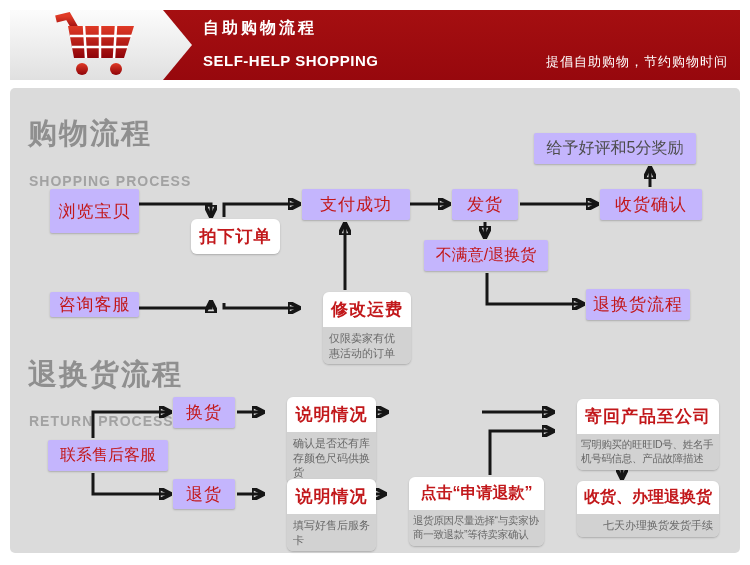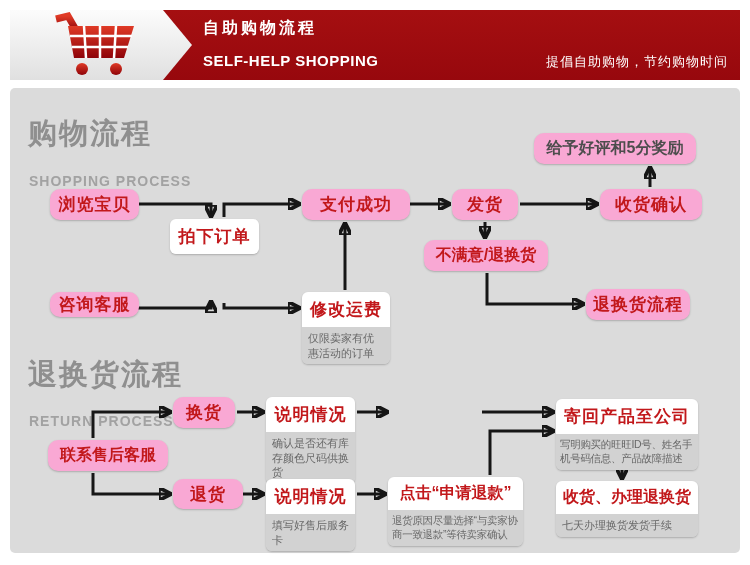--- a/index.html
+++ b/index.html
@@ -20,28 +20,28 @@
   
   .panel { position:absolute; left:10px; top:88px; width:730px; height:465px;
            background:#dbdbdb; border-radius:5px; }
 
   .sec-cn { position:absolute; color:#8f8f8f; font-size:29px; font-weight:bold;
             letter-spacing:2px; }
   .sec-en { position:absolute; color:#a2a2a2; font-size:14px; font-weight:bold;
             letter-spacing:1px;margin-top:23px; }
 
   
-  .box { position:absolute; background:#f9a8d4; border-radius:10px; display:flex;
-         align-items:center; justify-content:center; color:#c2181b; font-weight:bold;
+  .box { position:absolute; background:#c4b5fd; border-radius:2px; display:flex;
+         align-items:center; justify-content:center; color:#c2181b; font-weight:normal;
          font-size:17px; letter-spacing:1px; box-shadow:0 1px 2px rgba(0,0,0,.22); }
   .box.sm { font-size:16px; letter-spacing:0; }
   .box.gray { color:#4d4d4d; }
 
   .card { position:absolute; border-radius:6px; overflow:hidden;
-          box-shadow:0 1px 2px rgba(0,0,0,.22); }
+          box-shadow:0 1px 2px rgba(0,0,0,.22);margin-left:21px; }
   .card-head { background:#fff; color:#c2181b; font-weight:bold; font-size:17px;
                text-align:center; padding:6px 2px; letter-spacing:1px; }
   .card-head.sm { font-size:16px; letter-spacing:0; }
   .card-note { background:#d2d2d2; color:#686868; font-size:11px; line-height:1.32;
                padding:4px 6px; }
   .card-note.xs { font-size:10.5px; padding:4px 4px; letter-spacing:-0.3px; }
 
   .arrows { position:absolute; left:0; top:0; pointer-events:none; }
   .arrows path { stroke:#161616; stroke-width:3; fill:none; }
 </style>
@@ -110,21 +110,21 @@
     <path d="M93,473 L93,494 L169,494" marker-end="url(#ah)"></path>
     <path d="M237,412 L262,412" marker-end="url(#ah)"></path>
     <path d="M357,412 L386,412" marker-end="url(#ah)"></path>
     <path d="M482,412 L552,412" marker-end="url(#ah)"></path>
     <path d="M237,494 L262,494" marker-end="url(#ah)"></path>
     <path d="M357,494 L384,494" marker-end="url(#ah)"></path>
     <path d="M490,475 L490,431 L552,431" marker-end="url(#ah)"></path>
     <path d="M622,468 L622,477" marker-end="url(#ah)"></path>
   </svg>
 
-  <div class="box" style="left:50px;top:189px;width:89px;height:31px">浏览宝贝</div>
+  <div class="box" style="left:50px;top:189px;width:89px;height:44px">浏览宝贝</div>
 
   <div class="card" style="left:170px;top:219px;width:89px">
     <div class="card-head">拍下订单</div>
   </div>
 
   <div class="box" style="left:50px;top:292px;width:89px;height:25px">咨询客服</div>
 
   <div class="box" style="left:302px;top:189px;width:108px;height:31px">支付成功</div>
 
   <div class="card" style="left:302px;top:292px;width:88px">
@@ -150,30 +150,30 @@
     <div class="card-head">说明情况</div>
     <div class="card-note">确认是否还有库存颜色尺码供换货</div>
   </div>
 
 
   <div class="card" style="left:556px;top:399px;width:142px">
     <div class="card-head">寄回产品至公司</div>
     <div class="card-note xs">写明购买的旺旺ID号、姓名手机号码信息、产品故障描述</div>
   </div>
 
-  <div class="box" style="left:173px;top:479px;width:70px;height:30px">退货</div>
+  <div class="box" style="left:173px;top:479px;width:62px;height:30px">退货</div>
 
   <div class="card" style="left:266px;top:479px;width:89px">
     <div class="card-head">说明情况</div>
     <div class="card-note">填写好售后服务卡</div>
   </div>
 
   <div class="card" style="left:388px;top:477px;width:135px">
     <div class="card-head sm">点击“申请退款”</div>
     <div class="card-note xs">退货原因尽量选择“与卖家协商一致退款”等待卖家确认</div>
   </div>
 
   <div class="card" style="left:556px;top:481px;width:142px">
     <div class="card-head sm">收货、办理退换货</div>
-    <div class="card-note" style="text-align:left">七天办理换货发货手续</div>
+    <div class="card-note" style="text-align:right">七天办理换货发货手续</div>
   </div>
 
 </div>
 
 </body></html>

